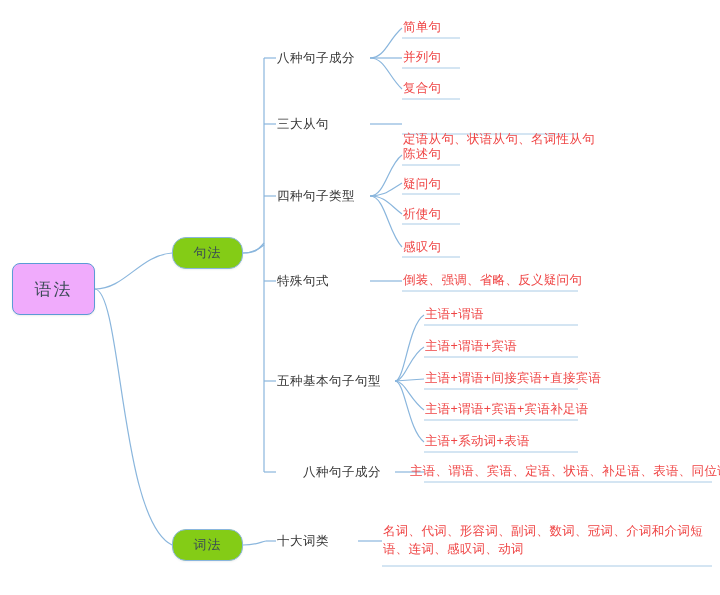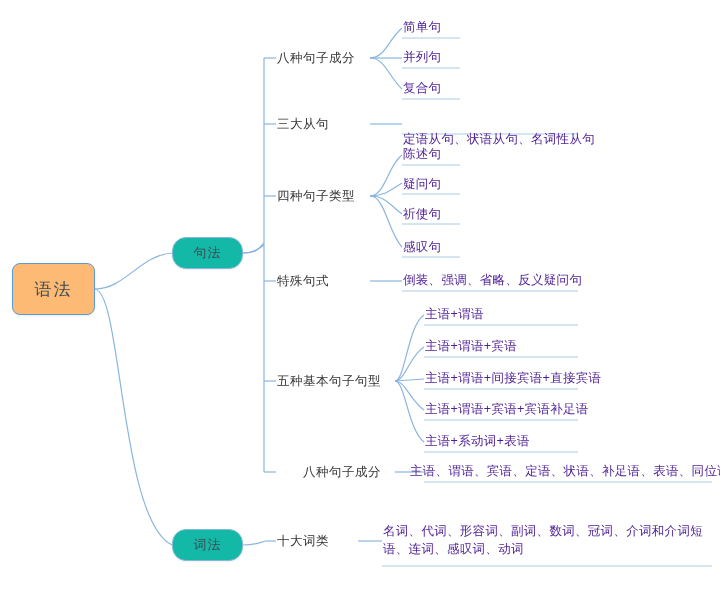--- a/index.html
+++ b/index.html
@@ -32,44 +32,44 @@
     position: absolute;
     box-sizing: border-box;
     display: flex;
     align-items: center;
     justify-content: center;
     white-space: nowrap;
   }
   .node-root {
     border: 1px solid #5b9bd5;
     border-radius: 8px;
-    background: #fdba74;
+    background: #f0abfc;
     color: #3a4a55;
     font-size: 17px;
     letter-spacing: 2px;
     box-shadow: 0 1px 2px rgba(0,0,0,0.08);
   }
   .node-branch {
     border: 1px solid #8ab6dd;
     border-radius: 14px;
-    background: #14b8a6;
+    background: #84cc16;
     color: #3a4a55;
     font-size: 13px;
     letter-spacing: 1px;
     box-shadow: 0 1px 2px rgba(0,0,0,0.06);
   }
   .node-sub {
     font-size: 12.5px;
     color: #333333;
     justify-content: flex-start;
     letter-spacing: 0.5px;
   }
   .node-leaf {
     font-size: 12.5px;
-    color: #4c1d95;
+    color: #ef4444;
     justify-content: flex-start;
     letter-spacing: 0.3px;
   }
   .node-leaf.multiline {
     white-space: normal;
     line-height: 1.45;
     align-items: flex-start;
   }
   .watermark {
     position: absolute;

